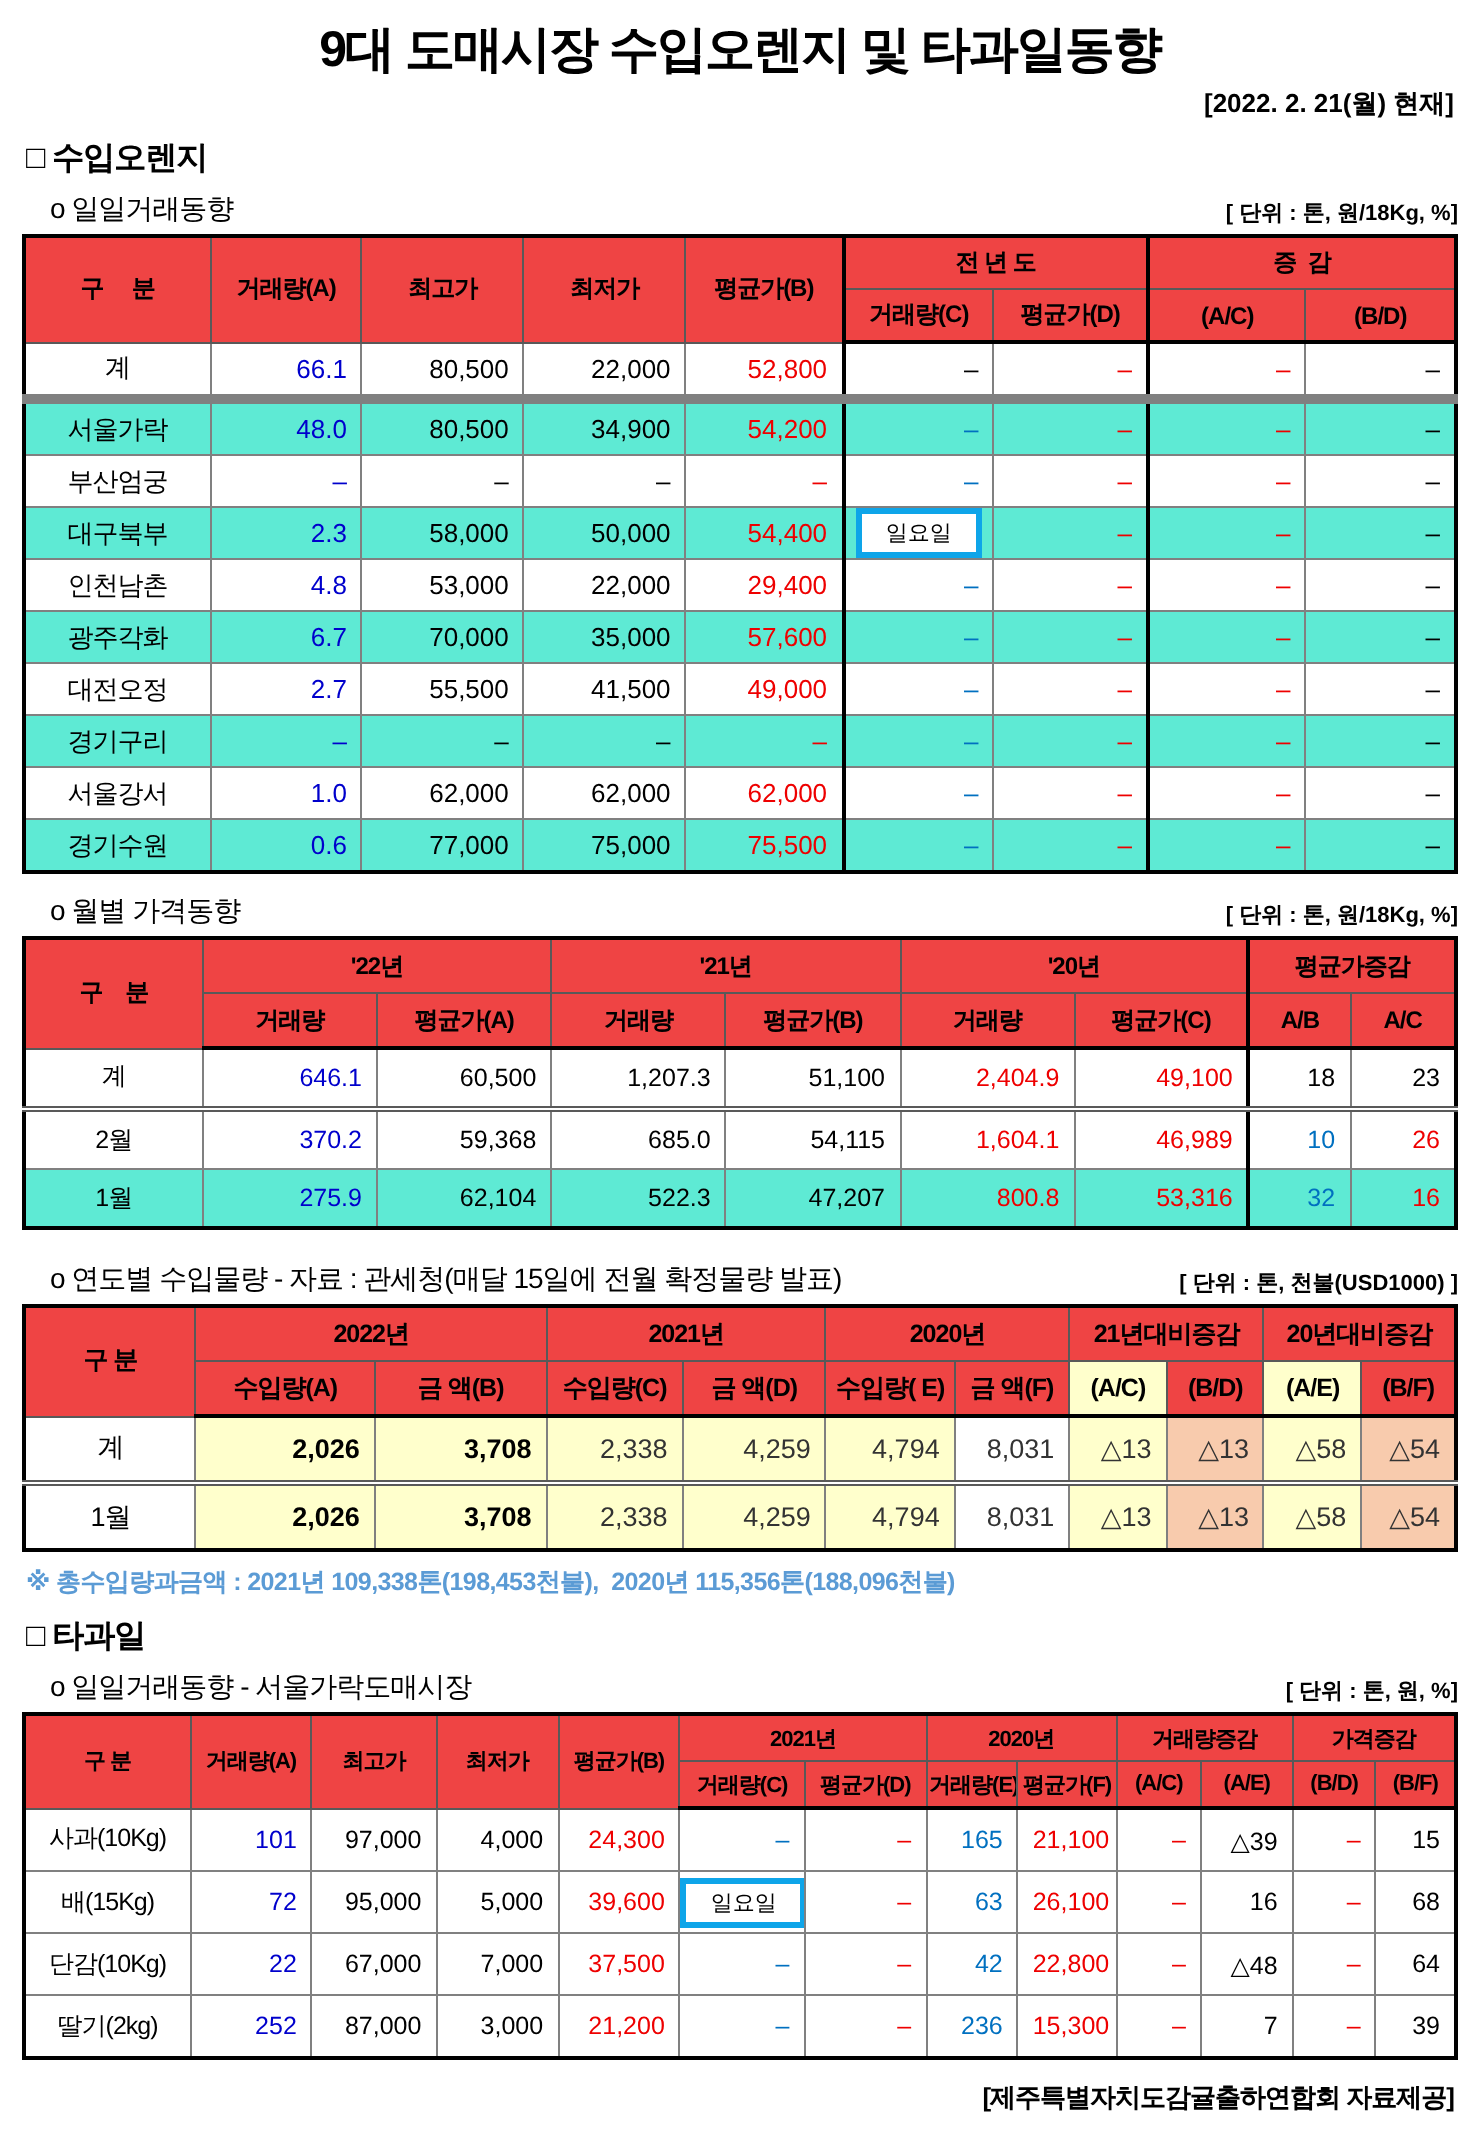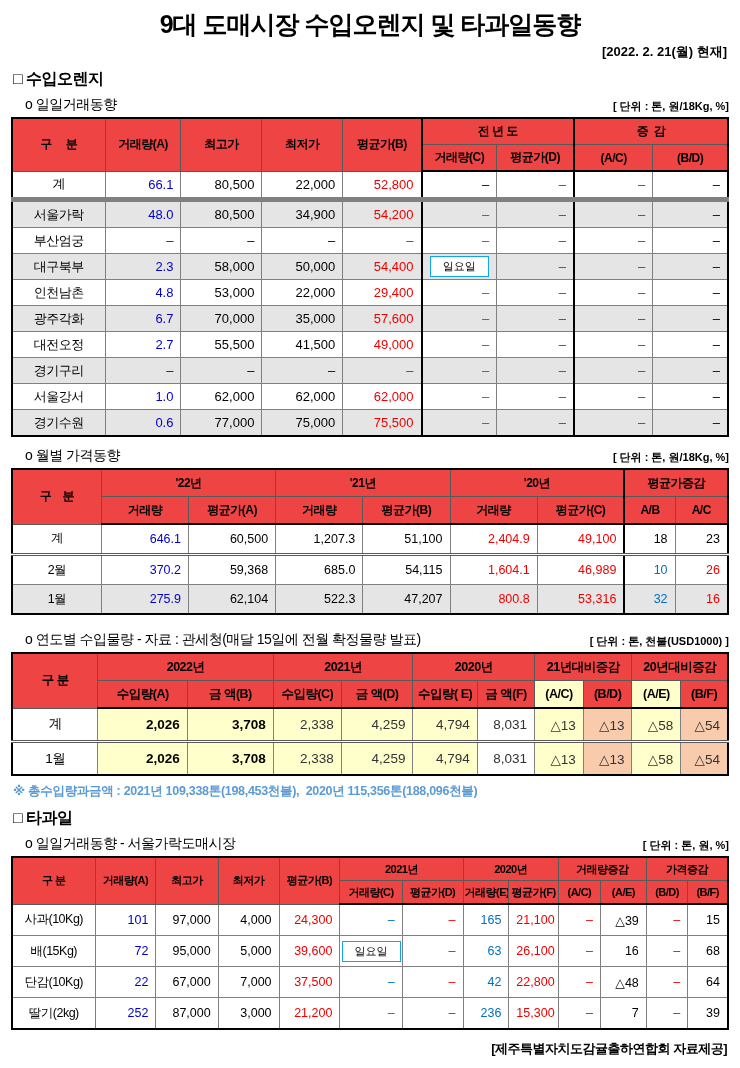--- a/index.html
+++ b/index.html
@@ -22,38 +22,38 @@
   th{
     background:#ef4444;font-weight:bold;font-size:12px;border:1px solid #595959;
     text-align:center;padding:0 1px;white-space:nowrap;overflow:hidden;letter-spacing:-0.5px;
   }
   td{
     border:1px solid #808080;font-size:13px;text-align:right;padding:0 7px;
     white-space:nowrap;overflow:hidden;background:#fff;
   }
   thead tr:last-child th{border-bottom:2px solid #000;}
   td.cat{text-align:center;padding:0 1px;letter-spacing:-0.5px;}
-  tr.yl td{background:#e5e5e5;}
+  tr.yl td{background:#5eead4;}
   td.yl{background:#ffffcc;}
   td.pk{background:#f8cbad;}
   th.ylh{background:#ffffcc;}
   .blue{color:#0000cc;}
   .lb{color:#0070c0;}
   .red{color:#ee0000;}
   .gr{color:#333;}
   .bold{font-weight:bold;}
   .bL{border-left:2px solid #000 !important;}
   .dk{border-left:1px solid #333 !important;}
   .dtL{border-left:1px dotted #999 !important;}
   th.gh{border-bottom:1px dotted #777;}
   tr.tsep td{border-bottom:5px solid #808080;}
   tr.dsep td{border-bottom:3px double #595959;}
   td.sun{text-align:center;padding:0;}
   .sunbox{
-    display:inline-block;border:1px solid #0ea5e9;background:#fff;color:#000;
+    display:inline-block;border:3px solid #0ea5e9;background:#fff;color:#000;
     font-size:11px;padding:2px 12px;font-weight:normal;letter-spacing:0;
     position:relative;z-index:2;
   }
   .t1 th{height:25px;}
   .t1 td{height:25px;}
   .t2 th{height:26px;}
   .t2 td{height:28px;font-size:12.5px;}
   .t3 th{height:26px;font-size:12.5px;}
   .t3 td{height:31px;font-size:13.5px;}
   .t4 th{height:22px;font-size:11px;letter-spacing:-0.5px;}

